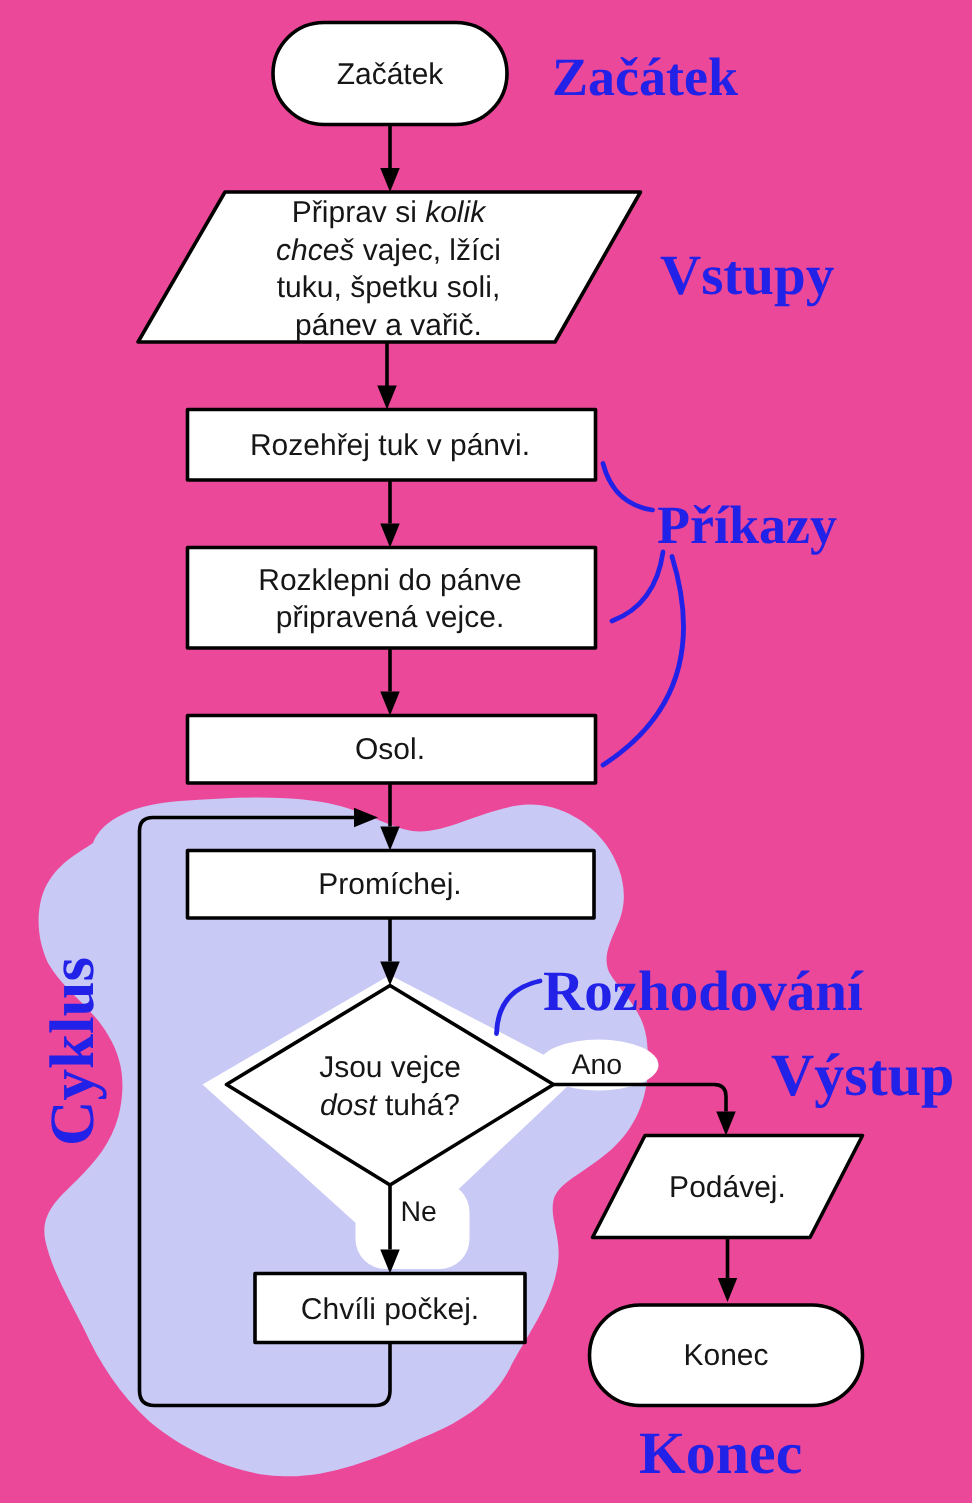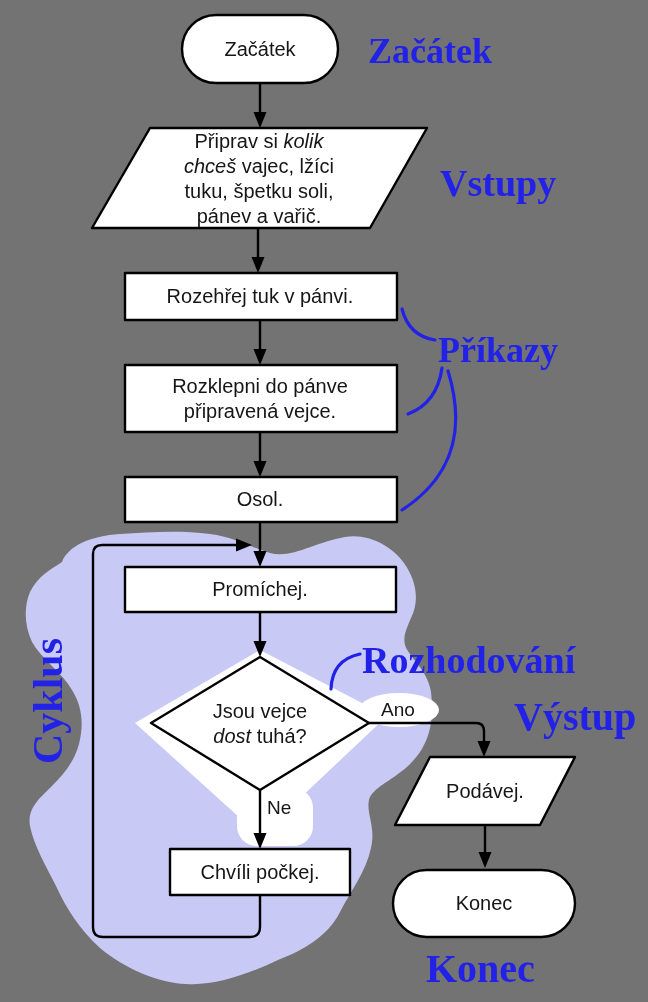--- a/index.html
+++ b/index.html
@@ -1,16 +1,16 @@
 <!DOCTYPE html>
 <html><head>
 <meta charset="utf-8">
 <style>
   html,body{margin:0;padding:0;background:#ffffff;}
-  .stage{position:relative;width:648px;height:1002px;background:#737373;overflow:hidden;
+  .stage{position:relative;width:648px;height:1002px;background:#ec4899;overflow:hidden;
          font-family:"Liberation Sans",sans-serif;}
   svg{display:block;}
   .shape{fill:#ffffff;stroke:#000000;stroke-width:2.4;stroke-linejoin:round;}
   .edge{fill:none;stroke:#000000;stroke-width:2.4;}
   .ah{fill:#000000;stroke:none;}
   .blob{fill:#c9c9f5;stroke:none;}
   .pocket{fill:#ffffff;stroke:none;}
   .ntext{font-family:"Liberation Sans",sans-serif;font-size:20px;fill:#161616;text-anchor:middle;}
   .btext{font-family:"Liberation Sans",sans-serif;font-size:19px;fill:#161616;text-anchor:start;}
   .it{font-style:italic;}

